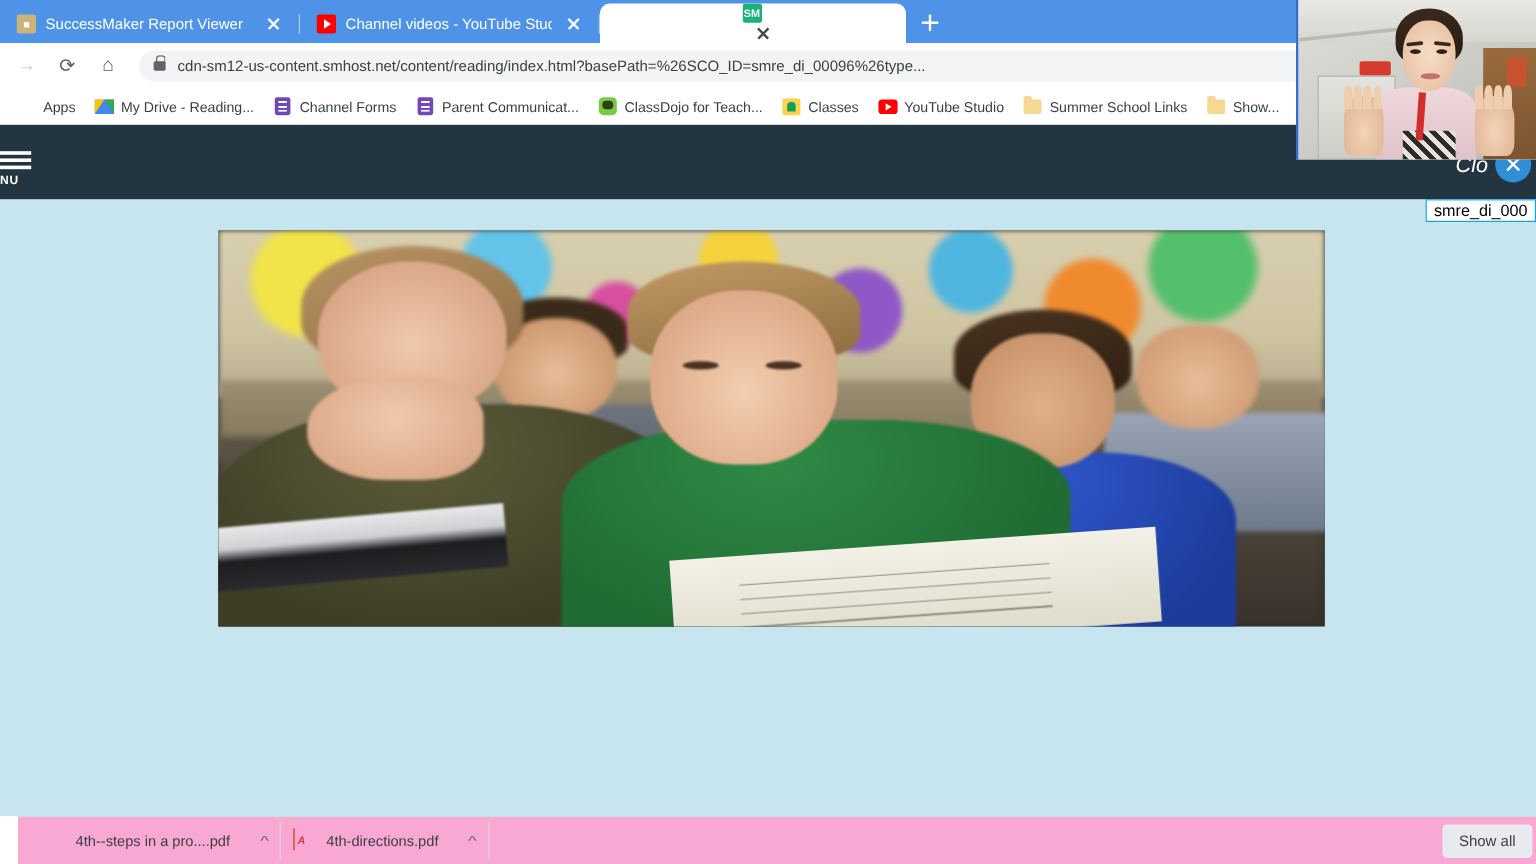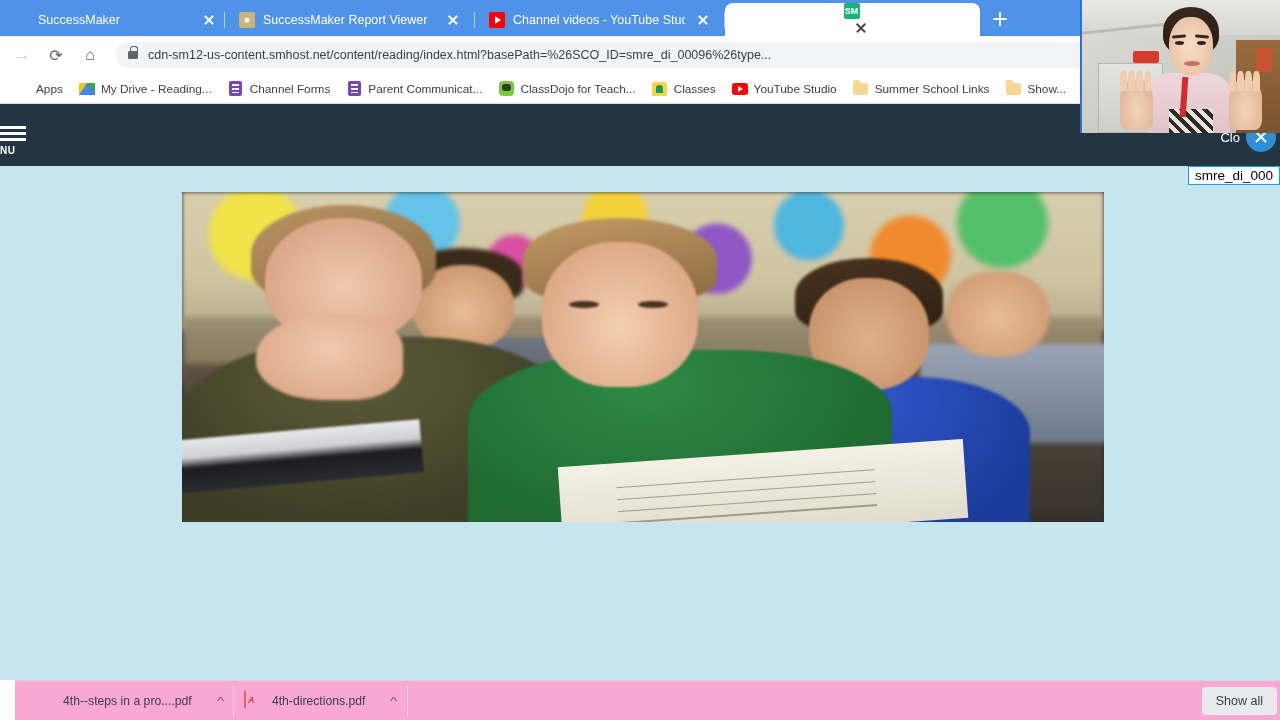--- a/index.html
+++ b/index.html
@@ -174,21 +174,21 @@
   }
   .close-circle {
     width: 30px; height: 30px; border-radius: 50%; background: #2f8fd6;
     position: relative;
   }
   .close-circle::before, .close-circle::after {
     content:""; position:absolute; left:8px; top:14px; width:14px; height:2.2px; background:#fff;
   }
   .close-circle::before { transform: rotate(45deg); }
   .close-circle::after  { transform: rotate(-45deg); }
-  .close-text { font-size: 13px; color:#ffffff; }
+  .close-text { font-size: 18px; color:#ffffff;font-style:italic; }
 
   .tooltip {
     position: absolute; top: 62px; right: 0px;
     background: #ffffff; border: 1px solid #0ea5e9;
     font-size: 13.5px; color: #000; padding: 1px 6px; white-space: nowrap;
     font-family: "Liberation Sans", sans-serif;
   }
 
   .videoframe {
     position: absolute; left: 182px; top: 88px; width: 922px; height: 330px;
@@ -397,26 +397,20 @@
     font-family: "Liberation Sans", sans-serif;
   }
 </style>
 </head>
 <body>
 
 <div id="app">
 
   <div class="tabstrip">
 
-    <div class="tab" style="width:225px">
-      <span class="tab-favicon"></span>
-      <span class="tab-title">SuccessMaker</span>
-      <span class="tab-close"></span>
-      <span class="tab-sep"></span>
-    </div>
 
     <div class="tab" style="width:250px">
       <span class="tab-favicon fav-rpt">■</span>
       <span class="tab-title">SuccessMaker Report Viewer</span>
       <span class="tab-close"></span>
       <span class="tab-sep"></span>
     </div>
 
     <div class="tab" style="width:250px">
       <span class="tab-favicon fav-yt"></span>

